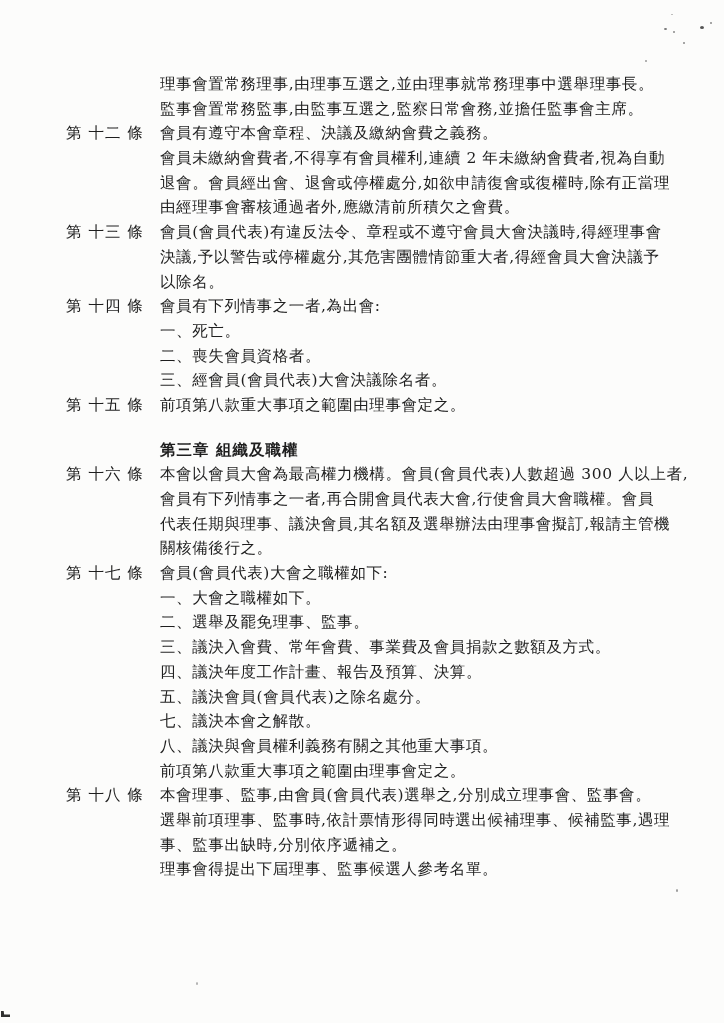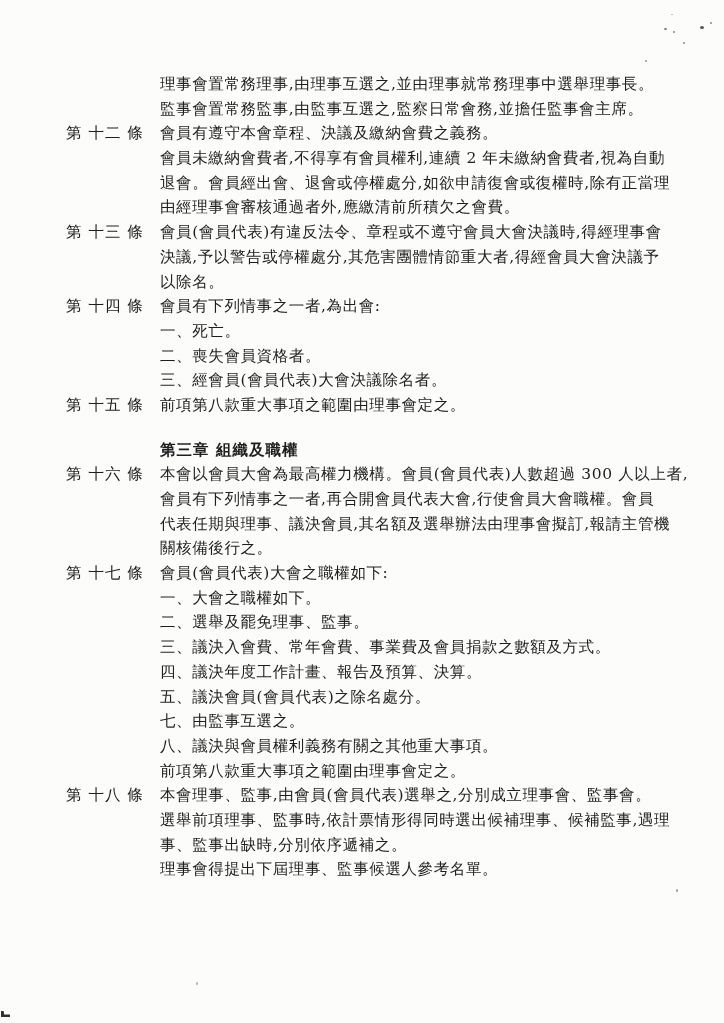--- a/index.html
+++ b/index.html
@@ -153,21 +153,21 @@
       <div class="row">
         <span class="label"></span>
         <span class="text">四、議決年度工作計畫、報告及預算、決算。</span>
       </div>
       <div class="row">
         <span class="label"></span>
         <span class="text">五、議決會員(會員代表)之除名處分。</span>
       </div>
       <div class="row">
         <span class="label"></span>
-        <span class="text">七、由監事互選之。</span>
+        <span class="text">七、議決本會之解散。</span>
       </div>
       <div class="row">
         <span class="label"></span>
         <span class="text">八、議決與會員權利義務有關之其他重大事項。</span>
       </div>
       <div class="row">
         <span class="label"></span>
         <span class="text">前項第八款重大事項之範圍由理事會定之。</span>
       </div>
       <div class="row">

